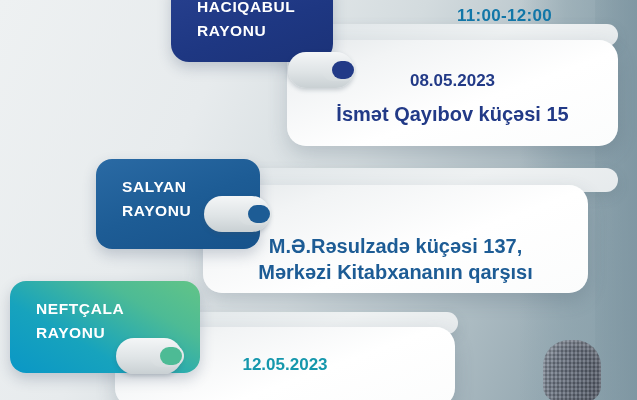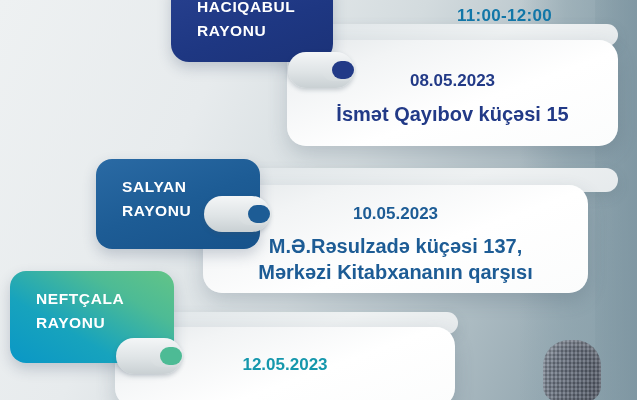--- a/index.html
+++ b/index.html
@@ -47,22 +47,23 @@
     border-radius:0 0 18px 18px;
   }
   #badge-haciqabul .btxt{top:9px;font-size:15.5px;}
   #badge-salyan{
     left:96px;top:136px;width:164px;height:90px;
     background:linear-gradient(160deg,#2a6aa4 0%,#1d5c95 50%,#17528a 100%);
     margin-top:23px;
   }
   #badge-salyan .btxt{top:16px;font-size:15.5px;}
   #badge-neftcala{
-    left:10px;top:271px;width:164px;height:92px;
+    left:10px;top:281px;width:164px;height:92px;
     background:linear-gradient(30deg,#0a97c6 0%,#17a3bd 35%,#4dbb95 72%,#62c487 100%);
+    padding-left:26px;
   }
   #badge-neftcala .btxt{top:16px;font-size:15.5px;}
 
   
   .hook{position:absolute;pointer-events:none;}
   .hook .hk-body{
     position:absolute;left:0;top:0;width:66px;height:36px;
     border-radius:18px;
     background:linear-gradient(180deg,#f4f6f7 0%,#dfe4e6 55%,#c9d0d3 100%);
     box-shadow:0 2px 4px rgba(60,80,95,.25);
@@ -140,21 +141,20 @@
 
   <div class="hook" style="left:288px;top:52px;width:70px;height:38px;">
     <div class="hk-body"></div>
     <div class="hk-knob"></div>
     <div class="hk-accent" style="background:#223a87;"></div>
   </div>
 
   <div class="card-ghost" style="left:216px;top:168px;width:402px;height:24px;"></div>
 
   <div class="card" id="card-2" style="left:203px;top:185px;width:385px;height:108px;">
-    <div class="ctext c-date steel" style="top:18px;">10.05.2023</div>
     <div class="ctext c-addr steel" style="top:49px;text-align:center;">M.Ə.Rəsulzadə küçəsi 137,
 Mərkəzi Kitabxananın qarşısı</div>
   </div>
 
   <div class="badge" id="badge-salyan">
     <div class="btxt">SALYAN
 RAYONU</div>
   </div>
 
   <div class="hook" style="left:204px;top:196px;width:70px;height:38px;">

